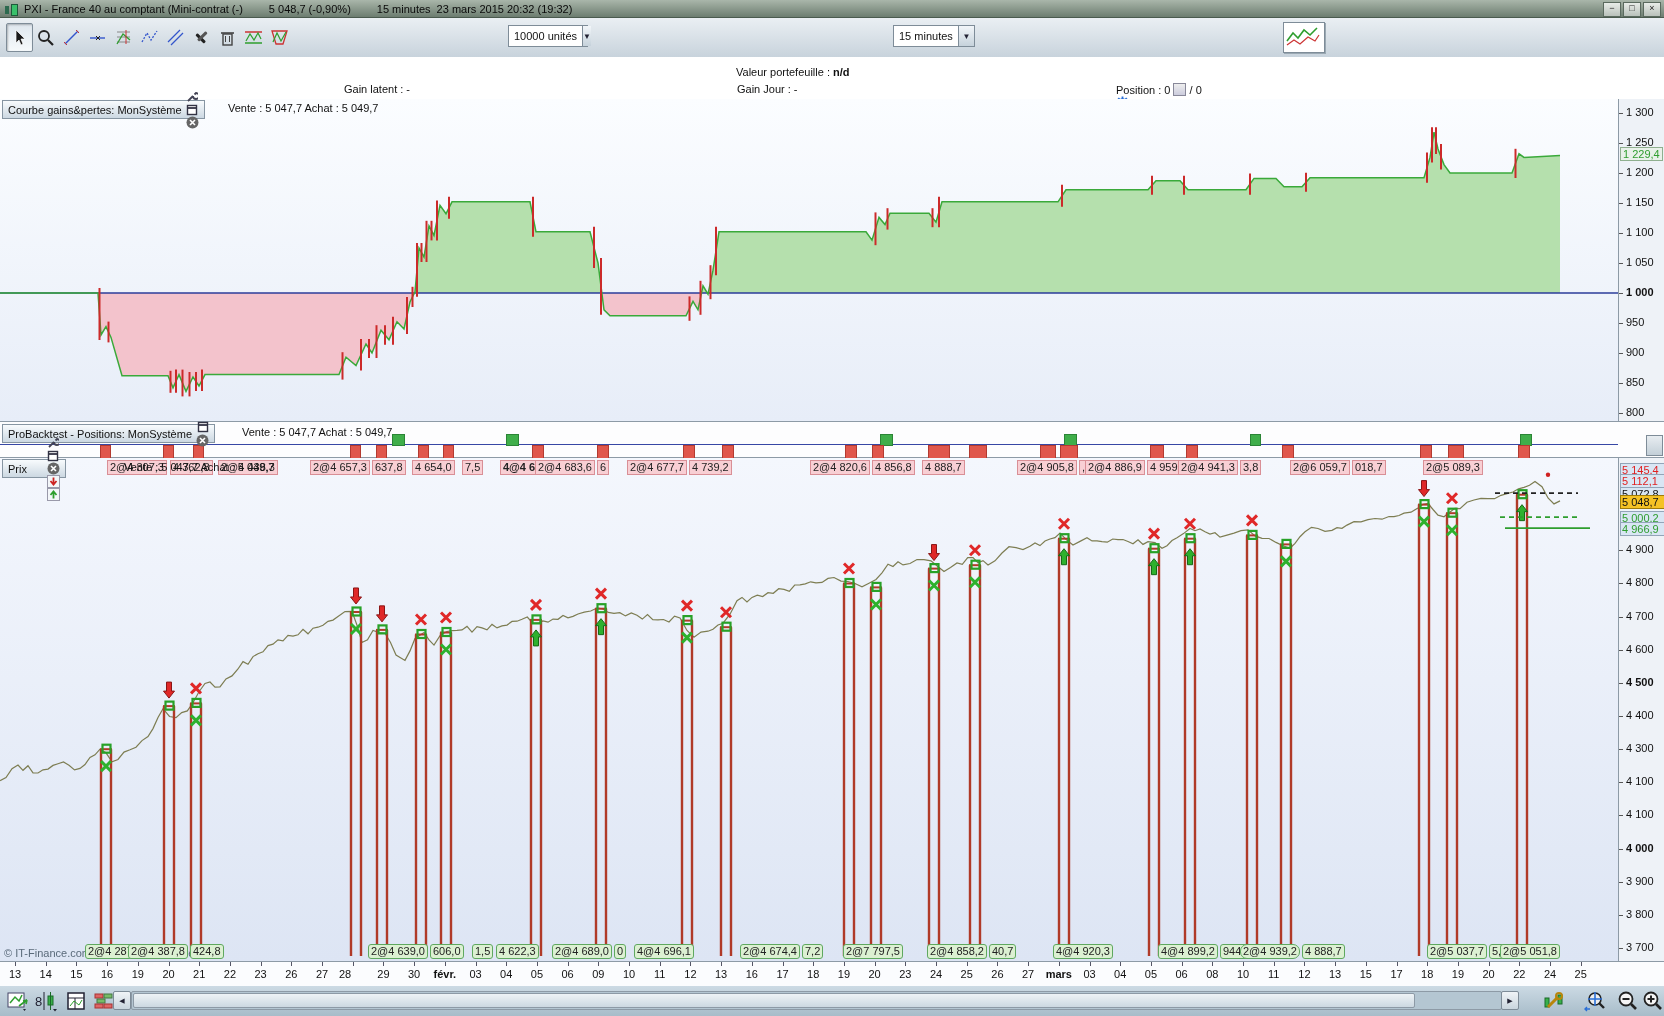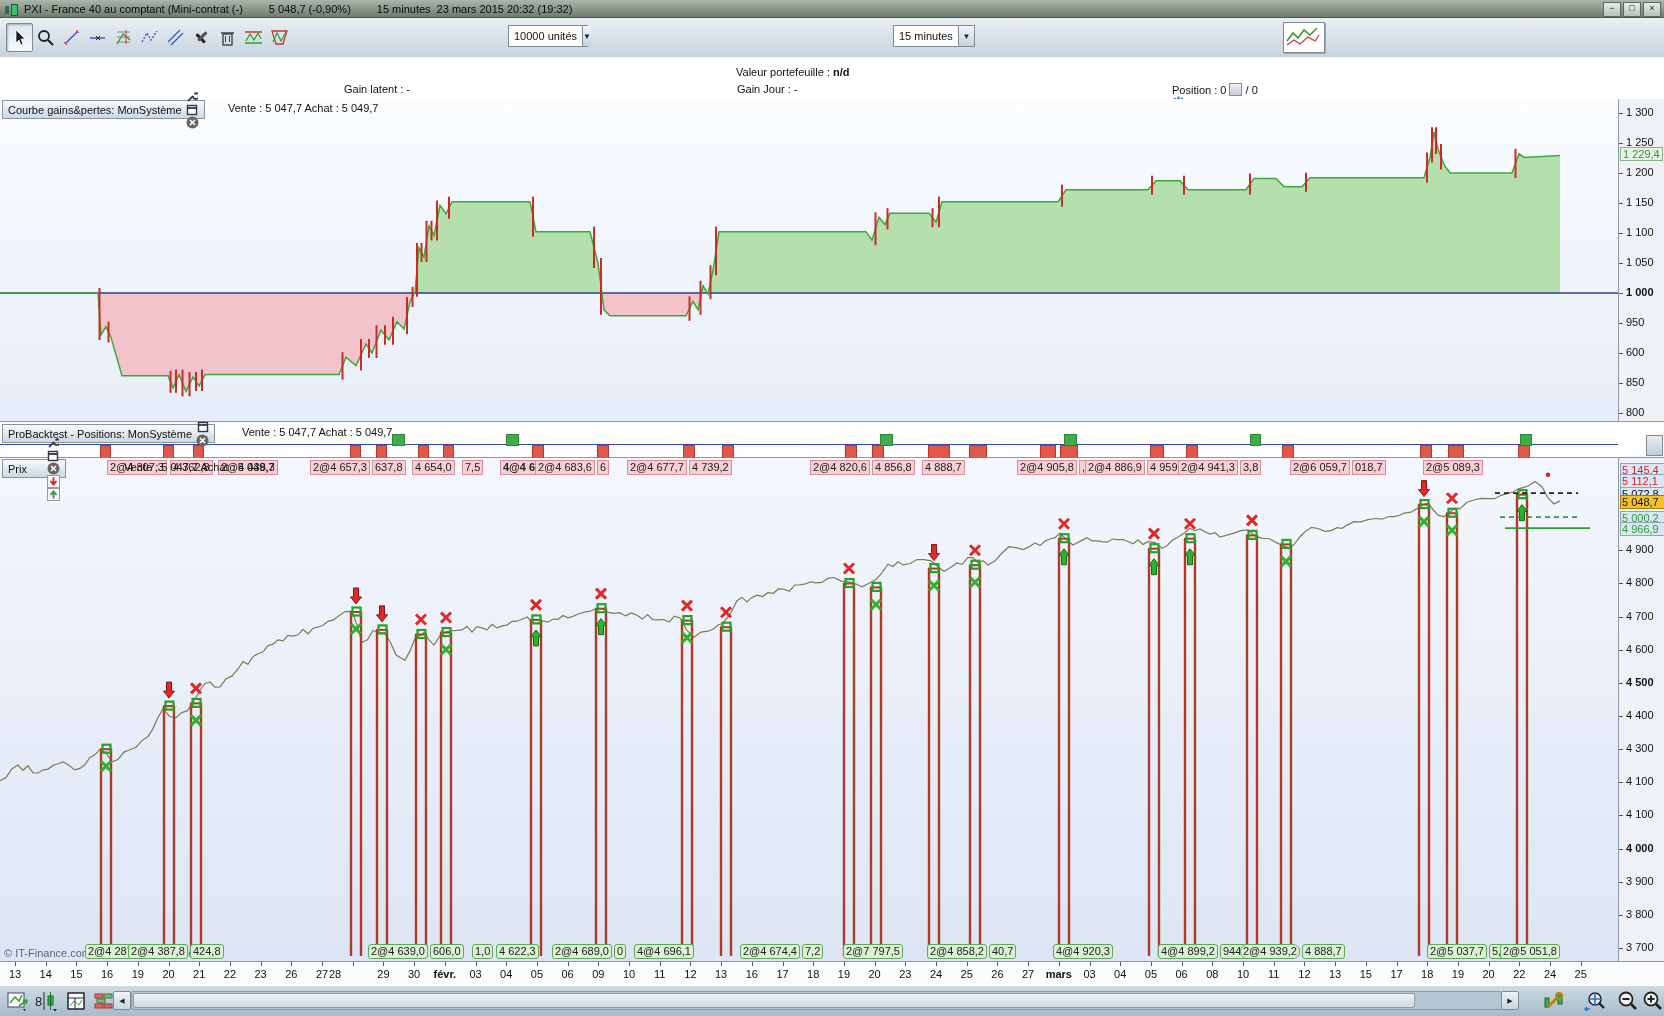--- a/index.html
+++ b/index.html
@@ -197,21 +197,21 @@
     </div>
   </div>
 
   <div class="abs infoband">
     <div class="t" style="left:736px;top:9px;">
       <span>Valeur portefeuille :</span>
       <span class="bold">n/d</span>
     </div>
     <div class="t" style="left:344px;top:26px;">Gain latent : -</div>
     <div class="t" style="left:737px;top:26px;">Gain Jour : -</div>
-    <div class="t" style="left:1172px;top:26px;">
+    <div class="t" style="left:1116px;top:26px;">
       <span>Position : 0</span>
       <span class="gridicon"></span>
       <span>/ 0</span>
       <svg width="13" height="13" style="vertical-align:-3px;" viewBox="0 0 13 13">
         <circle cx="6.5" cy="6.5" r="3.2" fill="none" stroke="#2a6fd6" stroke-width="2"></circle>
         <g stroke="#2a6fd6" stroke-width="1.8">
           <line x1="6.5" y1="0.5" x2="6.5" y2="3"></line>
             <line x1="6.5" y1="10" x2="6.5" y2="12.5"></line>
           <line x1="0.5" y1="6.5" x2="3" y2="6.5"></line>
             <line x1="10" y1="6.5" x2="12.5" y2="6.5"></line>
@@ -320,21 +320,21 @@
         <div class="tick" style="top: 97px;">1 150</div>
         <div class="tickdash" style="top: 134px;"></div>
         <div class="tick" style="top: 127px;">1 100</div>
         <div class="tickdash" style="top: 164px;"></div>
         <div class="tick" style="top: 157px;">1 050</div>
         <div class="tickdash" style="top: 194px;"></div>
         <div class="tick bold" style="top: 187px;">1 000</div>
         <div class="tickdash" style="top: 224px;"></div>
         <div class="tick" style="top: 217px;">950</div>
         <div class="tickdash" style="top: 254px;"></div>
-        <div class="tick" style="top: 247px;">600</div>
+        <div class="tick" style="top: 247px;">900</div>
         <div class="tickdash" style="top: 284px;"></div>
         <div class="tick" style="top: 277px;">850</div>
         <div class="tickdash" style="top: 314px;"></div>
         <div class="tick" style="top: 307px;">800</div>
         <div class="curbox" style="top: 48.36px;">1 229,4</div>
       </div>
   </div>
 
   <div class="abs strippanel panel">
     <div class="stripline"></div>
@@ -580,21 +580,21 @@
         <div class="plabel" style="left: 1290px;">2@6 059,7</div>
         <div class="plabel" style="left: 1352px;">018,7</div>
         <div class="plabel" style="left: 1423px;">2@5 089,3</div>
       </div>
     <div id="bottom-labels">
         <div class="glabel" style="left: 85px; top: 486px;">2@4 287,5</div>
         <div class="glabel" style="left: 128px; top: 486px;">2@4 387,8</div>
         <div class="glabel" style="left: 190px; top: 486px;">424,8</div>
         <div class="glabel" style="left: 368px; top: 486px;">2@4 639,0</div>
         <div class="glabel" style="left: 430px; top: 486px;">606,0</div>
-        <div class="glabel" style="left: 472px; top: 486px;">1,0</div>
+        <div class="glabel" style="left: 472px; top: 486px;">1,5</div>
         <div class="glabel" style="left: 496px; top: 486px;">4 622,3</div>
         <div class="glabel" style="left: 552px; top: 486px;">2@4 689,0</div>
         <div class="glabel" style="left: 614px; top: 486px;">0</div>
         <div class="glabel" style="left: 634px; top: 486px;">4@4 696,1</div>
         <div class="glabel" style="left: 740px; top: 486px;">2@4 674,4</div>
         <div class="glabel" style="left: 802px; top: 486px;">7,2</div>
         <div class="glabel" style="left: 843px; top: 486px;">2@7 797,5</div>
         <div class="glabel" style="left: 927px; top: 486px;">2@4 858,2</div>
         <div class="glabel" style="left: 989px; top: 486px;">40,7</div>
         <div class="glabel" style="left: 1053px; top: 486px;">4@4 920,3</div>
@@ -695,21 +695,21 @@
       <div class="dlabel" style="left: 199.2px;">21</div>
       <div class="dtick" style="left: 229.9px;"></div>
       <div class="dlabel" style="left: 229.9px;">22</div>
       <div class="dtick" style="left: 260.6px;"></div>
       <div class="dlabel" style="left: 260.6px;">23</div>
       <div class="dtick" style="left: 291.3px;"></div>
       <div class="dlabel" style="left: 291.3px;">26</div>
       <div class="dtick" style="left: 322px;"></div>
       <div class="dlabel" style="left: 322px;">27</div>
       <div class="dtick" style="left: 352.7px;"></div>
-      <div class="dlabel" style="left: 335px;">28</div>
+      <div class="dlabel" style="left: 345px;">28</div>
       <div class="dtick" style="left: 383.4px;"></div>
       <div class="dlabel" style="left: 383.4px;">29</div>
       <div class="dtick" style="left: 414.1px;"></div>
       <div class="dlabel" style="left: 414.1px;">30</div>
       <div class="dtick" style="left: 444.8px;"></div>
       <div class="dlabel bold" style="left: 444.8px;">févr.</div>
       <div class="dtick" style="left: 475.5px;"></div>
       <div class="dlabel" style="left: 475.5px;">03</div>
       <div class="dtick" style="left: 506.2px;"></div>
       <div class="dlabel" style="left: 506.2px;">04</div>

